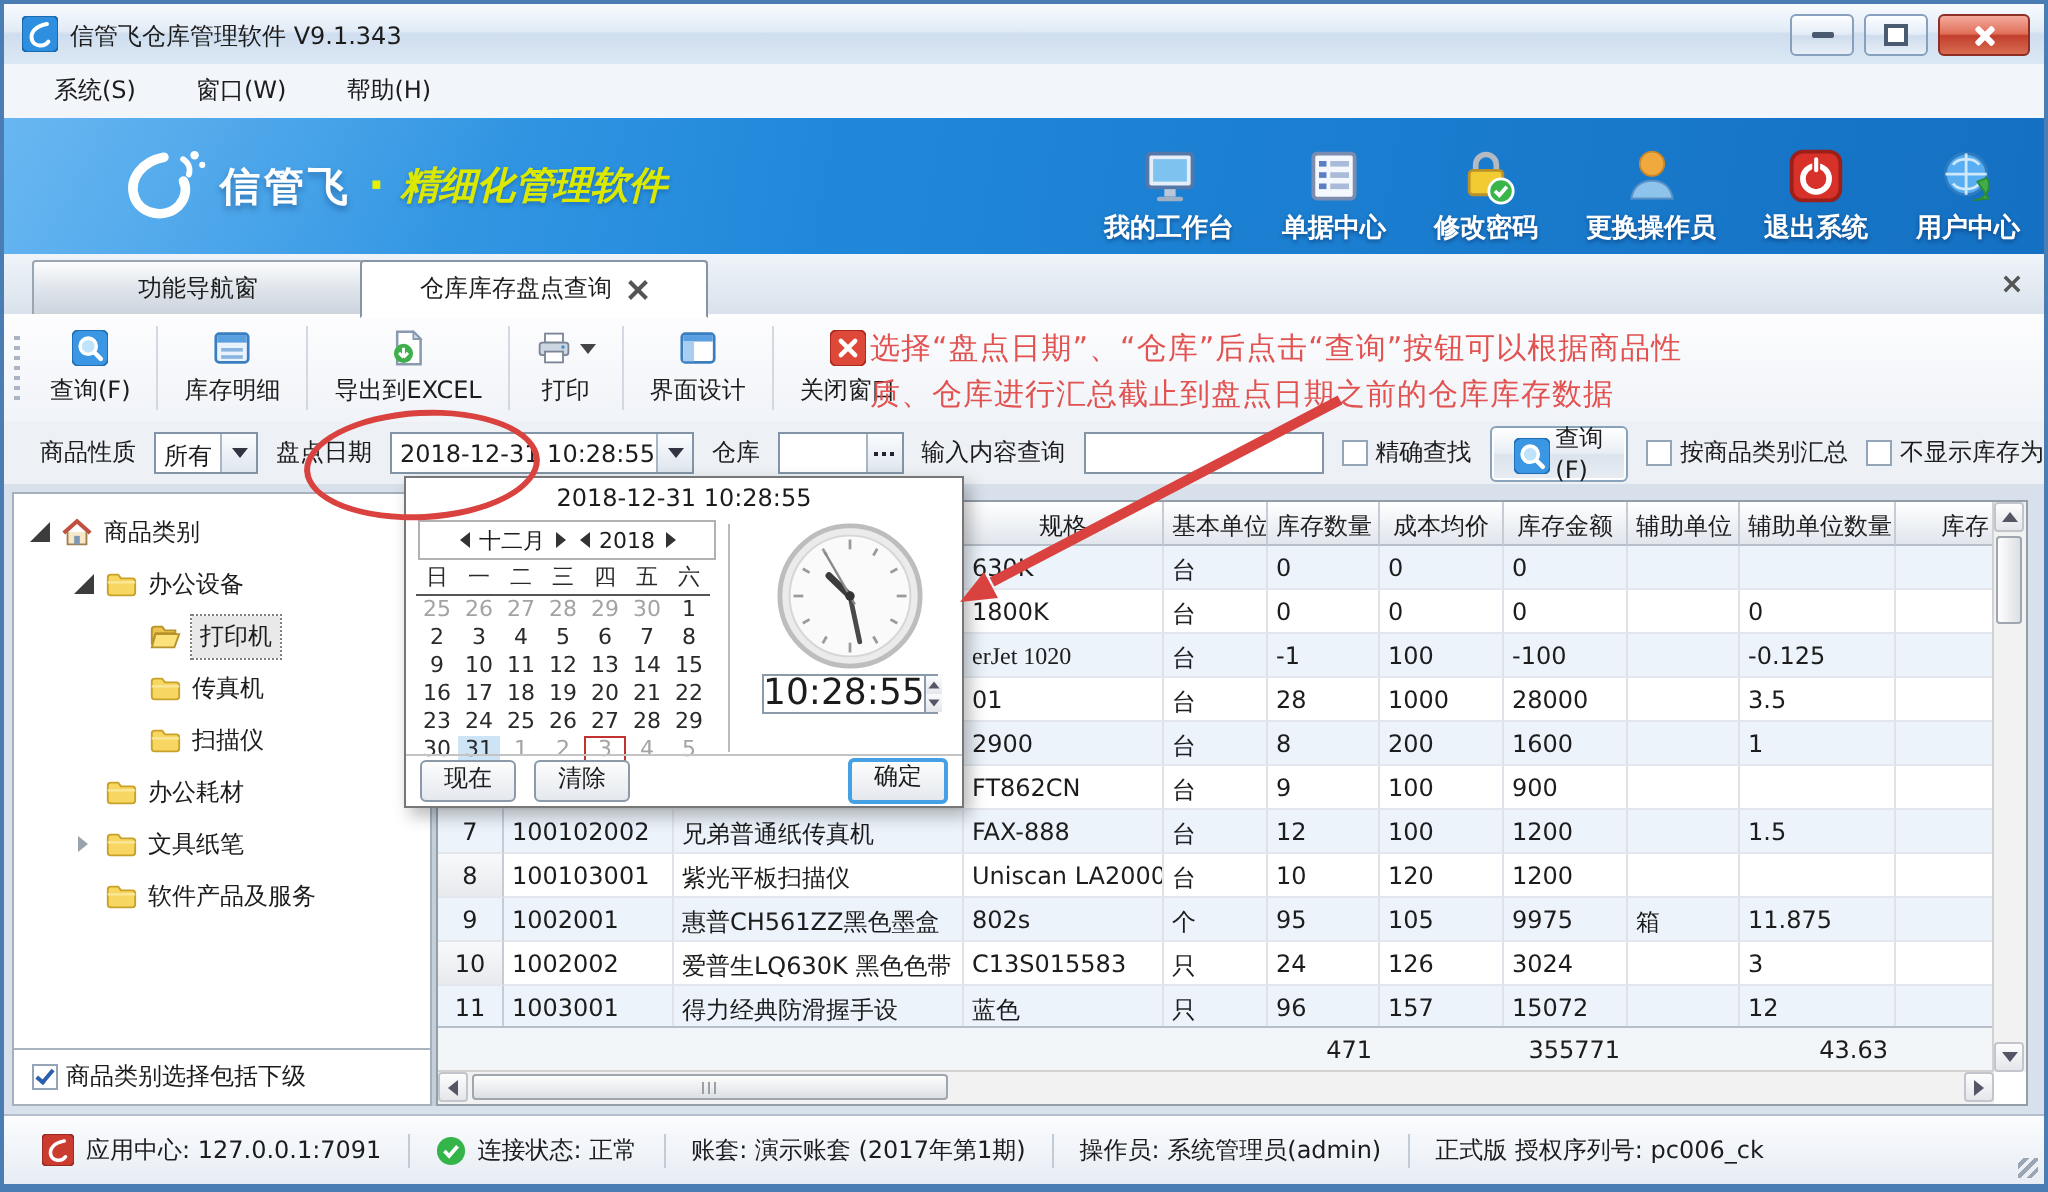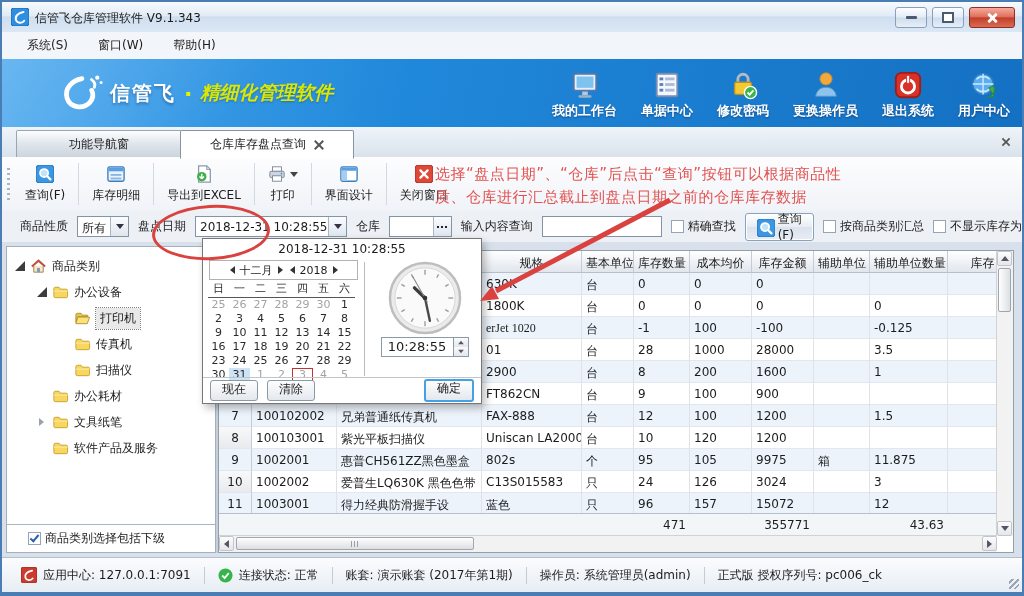--- a/index.html
+++ b/index.html
@@ -24,21 +24,21 @@
   .mi{padding:4px 15px;font-size:12px;}
 
   
   .banner{position:absolute;left:0;top:57px;right:0;height:68px;background:linear-gradient(100deg,#4aa8ee,#2088da 40%,#1470c2);overflow:hidden;}
   .banner::before{content:'';position:absolute;left:-80px;top:-40px;width:560px;height:180px;background:linear-gradient(115deg,rgba(255,255,255,.22),rgba(255,255,255,0) 55%);transform:skewX(-20deg);}
   .brand{position:absolute;left:56px;top:11px;display:flex;align-items:center;gap:6px;}
   .brand-mark{width:46px;height:46px;}
   .brand-name{font-size:20px;font-weight:bold;color:#fff;letter-spacing:2px;text-shadow:0 2px 3px rgba(0,30,80,.35);}
   .brand-dot{font-size:22px;font-weight:bold;color:#e8f200;margin:0 2px;}
   .brand-slogan{font-size:19px;font-weight:bold;font-style:italic;color:#dbe800;text-shadow:0 1px 2px rgba(0,30,80,.3);}
-  .bacts{position:absolute;right:12px;top:1px;height:60px;display:flex;align-items:flex-end;gap:24px;}
+  .bacts{position:absolute;right:12px;top:12px;height:60px;display:flex;align-items:flex-start;gap:24px;}
   .bact{display:flex;flex-direction:column;align-items:center;gap:2px;cursor:pointer;}
   .bico{height:32px;display:flex;align-items:flex-end;}
   .blab{color:#fff;font-weight:bold;font-size:13px;text-shadow:0 1px 2px rgba(0,20,60,.45);white-space:nowrap;}
 
   
   .tabstrip{position:absolute;left:0;top:125px;right:0;height:30px;background:linear-gradient(#eff4f9,#d9e2ec);border-bottom:1px solid #98a6b6;}
   .tab{position:absolute;top:3px;height:26px;display:flex;align-items:center;justify-content:center;font-size:12px;gap:8px;}
   .tab.inactive{left:14px;width:164px;background:linear-gradient(#fcfdfe,#dde3ea 55%,#ccd4dd);border:1px solid #9aa5b2;border-bottom:none;border-radius:2px 2px 0 0;}
   .tab.active{left:178px;width:172px;background:#fff;border:1px solid #8794a3;border-bottom:1px solid #fff;z-index:2;border-radius:2px 2px 0 0;height:27px;}
   .tabx{position:relative;width:10px;height:10px;}
@@ -80,21 +80,21 @@
   
   .treepanel{position:absolute;left:4px;top:244px;width:210px;bottom:39px;background:#fff;border:1px solid #a6b0bc;box-sizing:border-box;}
   .tree{position:absolute;left:2px;right:2px;top:6px;bottom:30px;overflow:hidden;}
   .tnode{height:26px;display:flex;align-items:center;gap:5px;font-size:12px;cursor:pointer;}
   .tnode.sel .nlab{background:#e9e9e9;outline:1px dotted #808080;padding:2px 4px;}
   .nlab{white-space:nowrap;}
   .exp{width:10px;height:10px;flex:none;position:relative;}
   .exp.expanded::after{content:'';position:absolute;left:0;top:0;width:0;height:0;border:5px solid transparent;border-bottom-color:#3c3c3c;border-right-color:#3c3c3c;}
   .exp.collapsed::after{content:'';position:absolute;left:2px;top:1px;width:0;height:0;border-left:5px solid #9aa2ac;border-top:4px solid transparent;border-bottom:4px solid transparent;}
   .nico{width:17px;height:17px;flex:none;}
-  .tree-footer{position:absolute;left:0;right:0;bottom:0;height:27px;border-top:1px solid #aab4c0;background:#fff;display:flex;align-items:center;gap:6px;padding-left:21px;font-size:12px;}
+  .tree-footer{position:absolute;left:0;right:0;bottom:0;height:27px;border-top:1px solid #aab4c0;background:#fff;display:flex;align-items:center;gap:6px;padding-left:9px;font-size:12px;}
   .splitter{position:absolute;left:214px;top:244px;width:2px;bottom:39px;background:#c4cfda;}
 
   
   .gridwrap{position:absolute;left:216px;top:248px;right:8px;bottom:39px;border:1px solid #939ea9;background:#fff;overflow:hidden;box-sizing:border-box;}
   .grow{display:flex;height:22px;box-sizing:border-box;}
   .gc{flex:none;box-sizing:border-box;padding:4px 4px 0 4px;font-size:12px;border-right:1px solid #dfe3e9;border-bottom:1px solid #e3e7ed;overflow:hidden;white-space:nowrap;}
   .ghead .gc{background:linear-gradient(#ffffff,#eef1f5 55%,#e1e6ed);border-right:1px solid #c5ccd6;border-bottom:1px solid #b6bfca;text-align:center;}
   .grow.alt .gc{background:#ecf3fb;}
   .gc.rn{background:linear-gradient(#f8f9fa,#e8eaee);border-right:1px solid #c5ccd6;text-align:center;}
   .gtotal{position:absolute;left:0;right:0;bottom:16px;height:22px;background:#f3f6f9;border-top:1px solid #b6bfca;display:flex;}
@@ -121,21 +121,21 @@
   .ntri-r{width:0;height:0;border-top:4px solid transparent;border-bottom:4px solid transparent;border-left:5px solid #333;}
   .calgrid{display:grid;grid-template-columns:repeat(7,21px);}
   .cday{height:14px;line-height:14px;text-align:center;font-size:11px;color:#2a2a2a;}
   .cday.wd{border-bottom:1px solid #555;height:15px;}
   .cday.mut{color:#a3a3a3;}
   .cday.seld{background:#cde3f6;}
   .cday.boxd{outline:1px solid #c23230;outline-offset:-1px;}
   .pdiv{width:1px;background:#bbb;margin:2px 3px;}
   .pclock{flex:1;display:flex;flex-direction:column;align-items:center;padding-top:1px;}
   .tspin{margin-top:2px;width:88px;height:20px;border:1px solid #8a9aa8;display:flex;box-sizing:border-box;background:#fff;}
-  .tval{flex:1;text-align:center;line-height:17px;font-size:13px;}
+  .tval{flex:1;text-align:center;line-height:17px;font-size:18px;}
   .sbtns{width:14px;border-left:1px solid #8a9aa8;display:flex;flex-direction:column;}
   .sb{flex:1;display:flex;align-items:center;justify-content:center;background:linear-gradient(#fafbfc,#e3e7ec);}
   .sb .tri-u{transform:scale(.7);} .sb .tri-d2{transform:scale(.7);}
   .pfooter{position:absolute;left:0;right:0;bottom:0;height:25px;border-top:1px solid #c4c4c4;display:flex;align-items:center;gap:9px;padding:0 7px;}
   .pbtn{height:19px;line-height:17px;padding:0 11px;border:1px solid #8a9aa8;border-radius:3px;background:linear-gradient(#fdfdfd,#e4e8ee);font-size:12px;cursor:pointer;}
   .pbtn.ok{margin-left:auto;border:2px solid #46a0e4;line-height:14px;}
 
   
   .redellipse{position:absolute;left:150px;top:203px;width:112px;height:49px;border:3px solid #d9423e;border-radius:50%;z-index:45;transform:rotate(-3deg);pointer-events:none;}
   .arrowsvg{position:absolute;left:0;top:0;z-index:46;pointer-events:none;}

